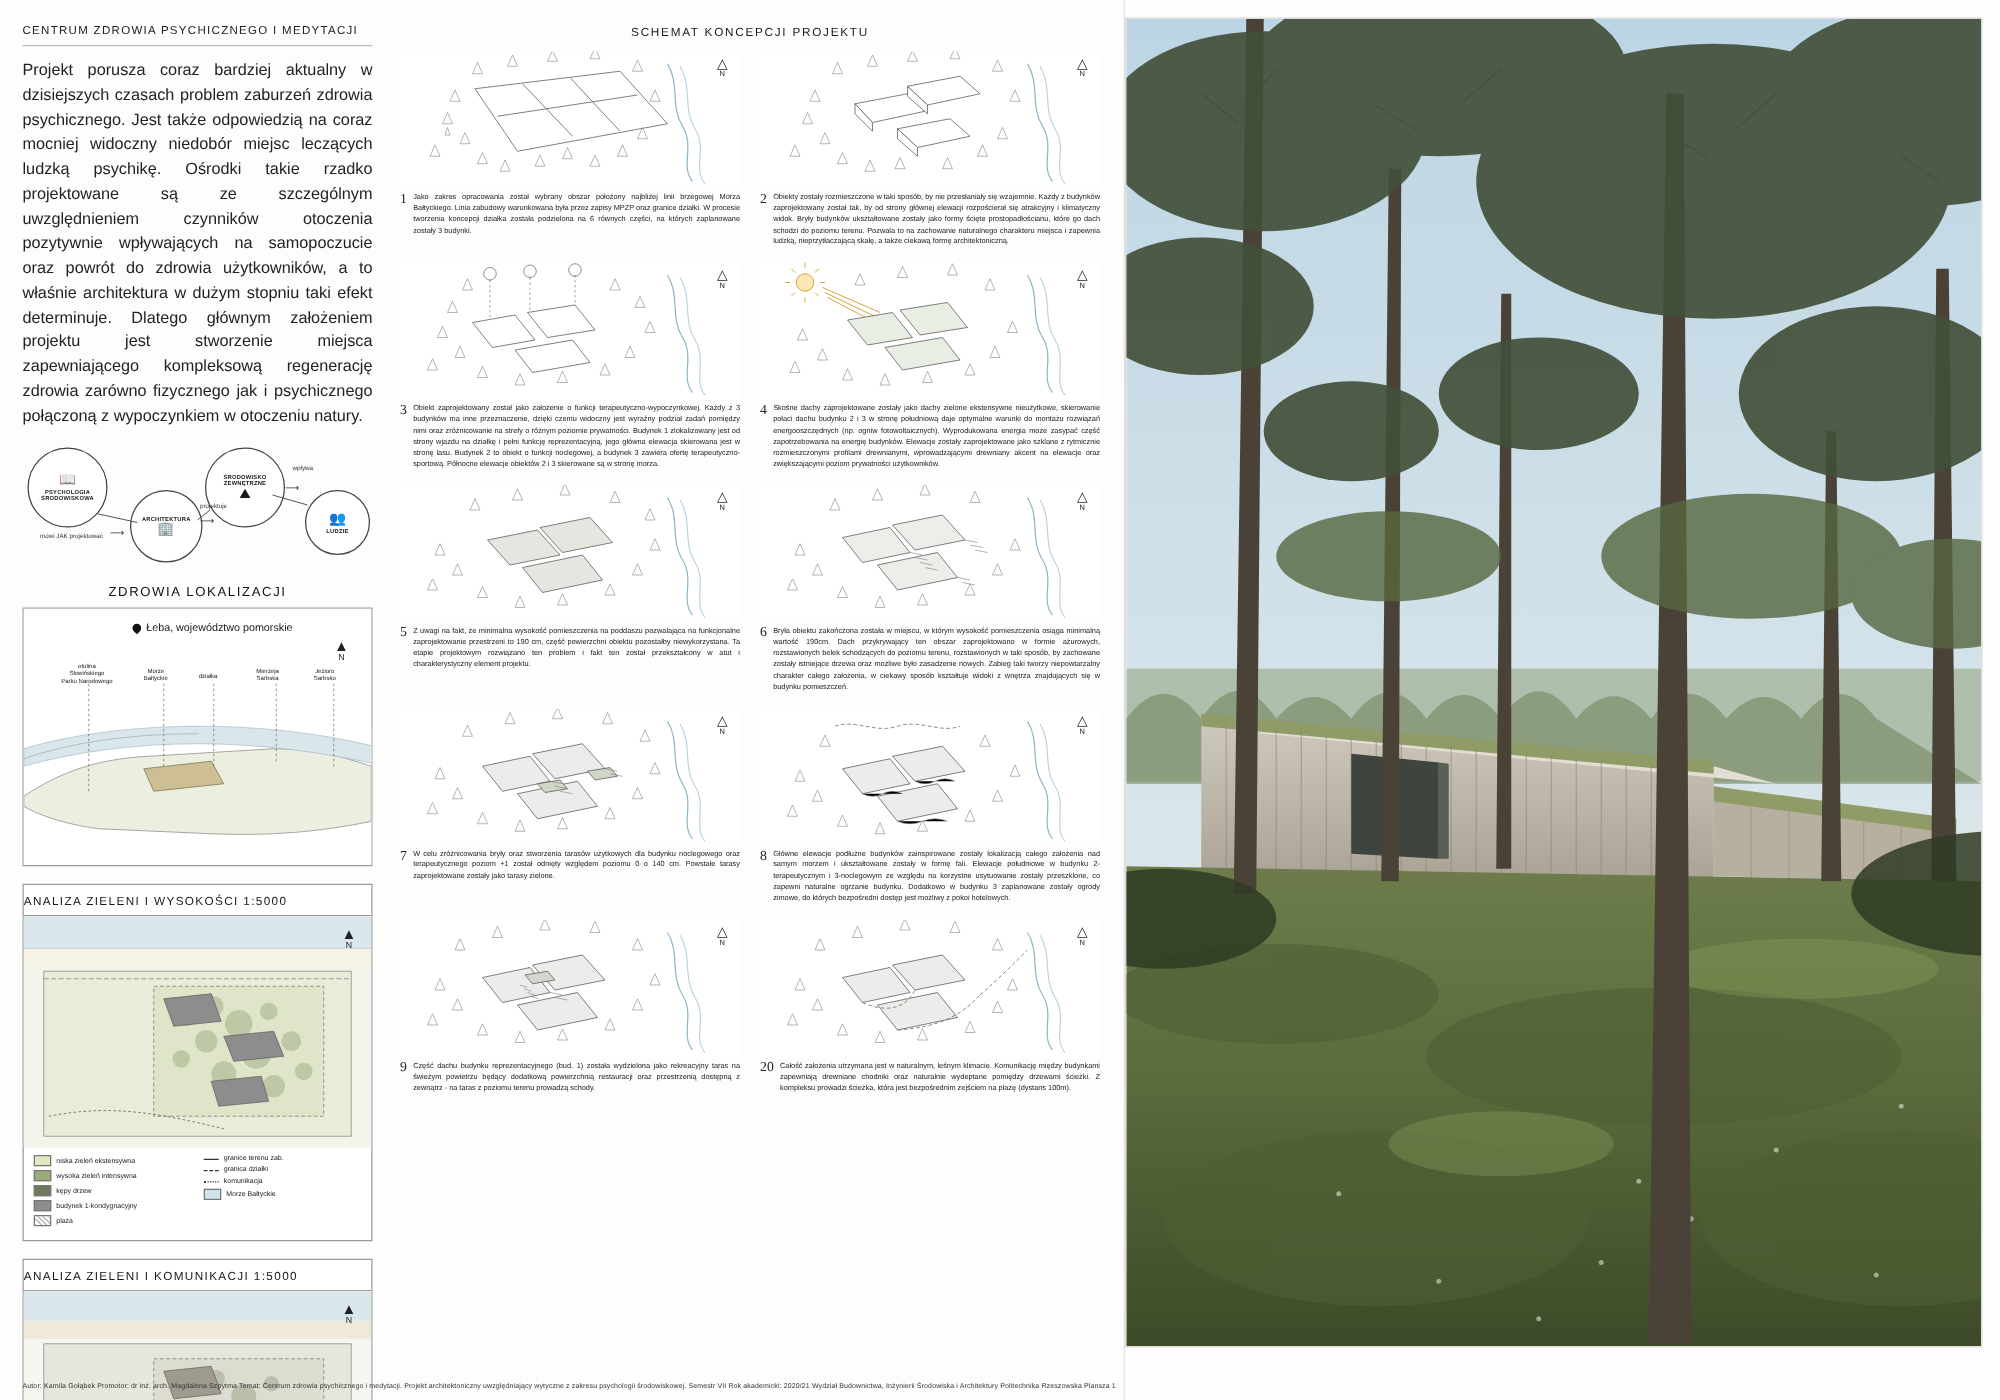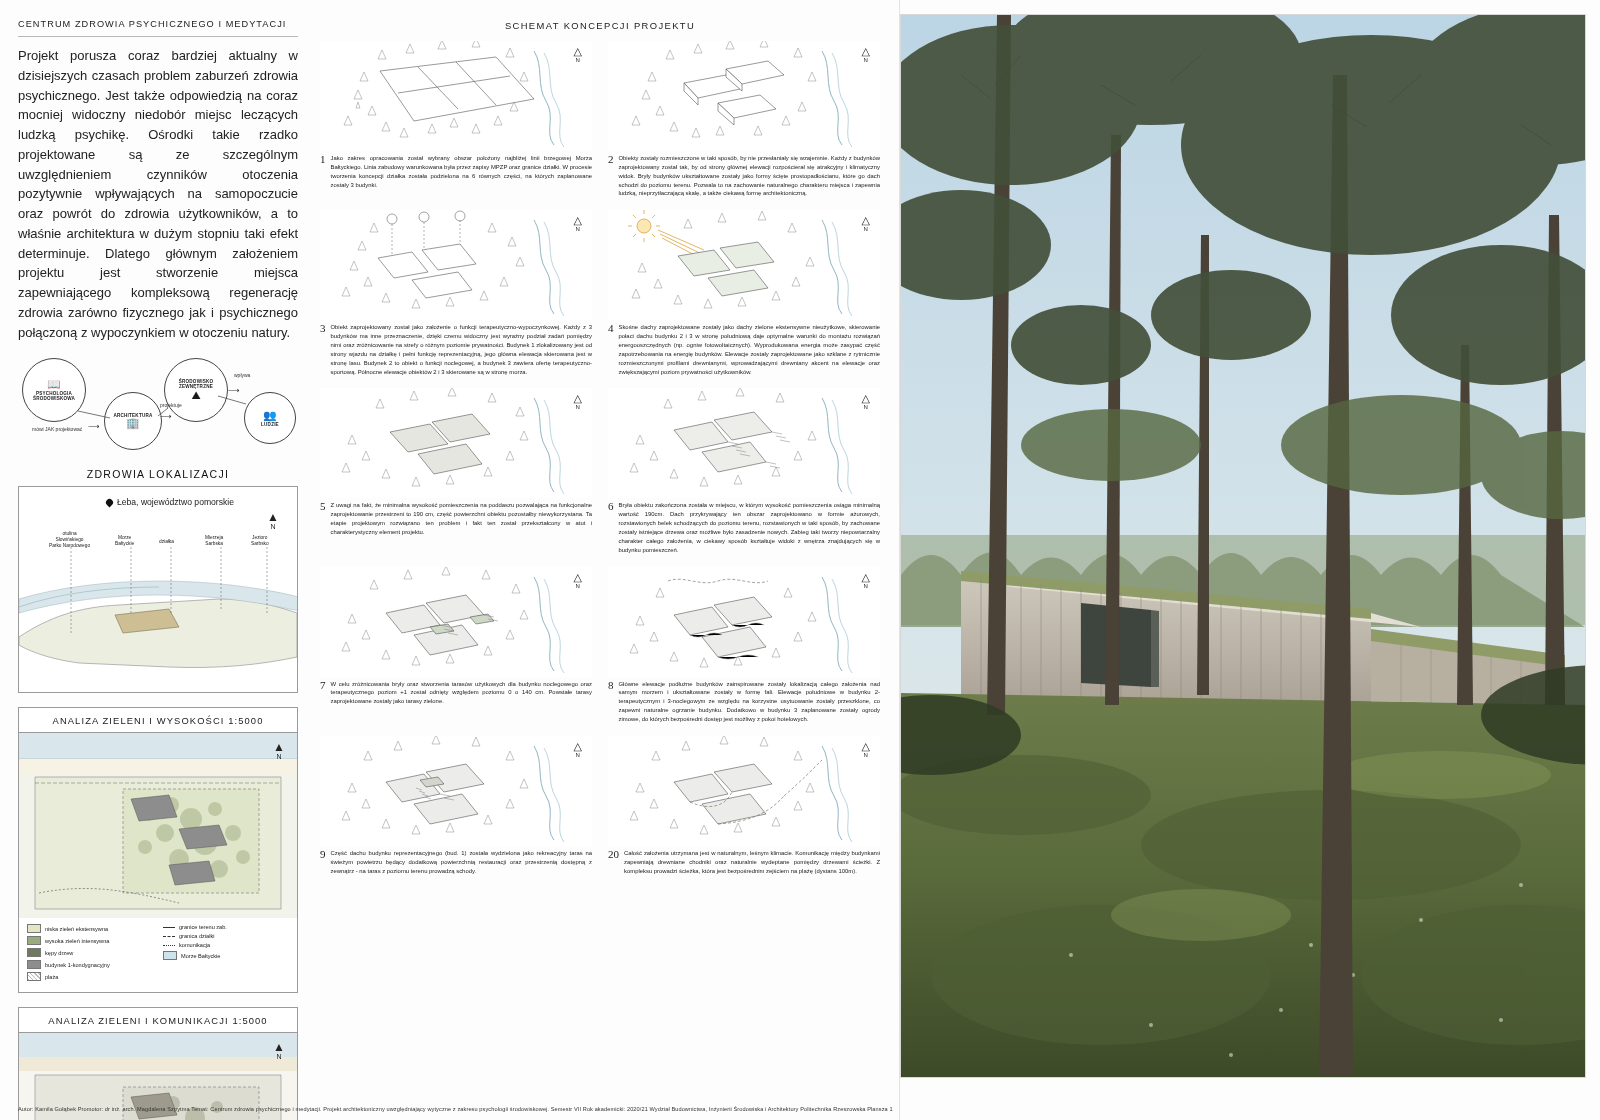--- a/index.html
+++ b/index.html
@@ -24,21 +24,21 @@
   .concept{position:relative;width:280px;height:100px;margin-top:14px;}
   .c-node{position:absolute;border:1px solid #444;border-radius:50%;background:#fff;
       display:flex;flex-direction:column;align-items:center;justify-content:center;text-align:center;}
   .c-node .lbl{font-size:4.6px;font-weight:bold;line-height:1.15;letter-spacing:.2px;}
   .c-ico{font-size:11px;line-height:1;margin-bottom:1px;}
   .c-arrow{position:absolute;font-size:8px;color:#333;}
   .c-cap{position:absolute;font-size:5px;color:#333;}
 
   .sect-title{font-size:10.5px;letter-spacing:1.3px;text-align:center;margin:12px 0 6px 0;color:#111;}
   .panel{border:1px solid #9a9a9a;background:#fff;}
-  .panel-head{font-size:9.4px;letter-spacing:1.1px;text-align:center;padding:7px 0 6px 0;border-bottom:1px solid #9a9a9a;}
+  .panel-head{font-size:9.4px;letter-spacing:1.1px;text-align:left;padding:7px 0 6px 0;border-bottom:1px solid #9a9a9a;}
 
   .map-loc{position:relative;height:205px;background:#fff;overflow:hidden;}
   .map-loc .title{position:absolute;left:50%;transform:translateX(-50%);top:10px;font-size:8.6px;white-space:nowrap;margin-left:12px;}
   .pin{display:inline-block;width:7px;height:7px;border-radius:50% 50% 50% 0;background:#111;transform:rotate(-45deg);margin-right:4px;vertical-align:-1px;}
   .compass{position:absolute;font-size:7px;text-align:center;color:#222;}
   .compass .arrow{font-size:12px;line-height:1;}
 
   .leg-row{display:flex;align-items:center;gap:4px;font-size:5.6px;margin-bottom:3px;}
   .sw{width:12px;height:7px;border:1px solid #777;display:inline-block;}
   .legend-grid{display:flex;gap:10px;padding:6px 8px 8px 8px;}

